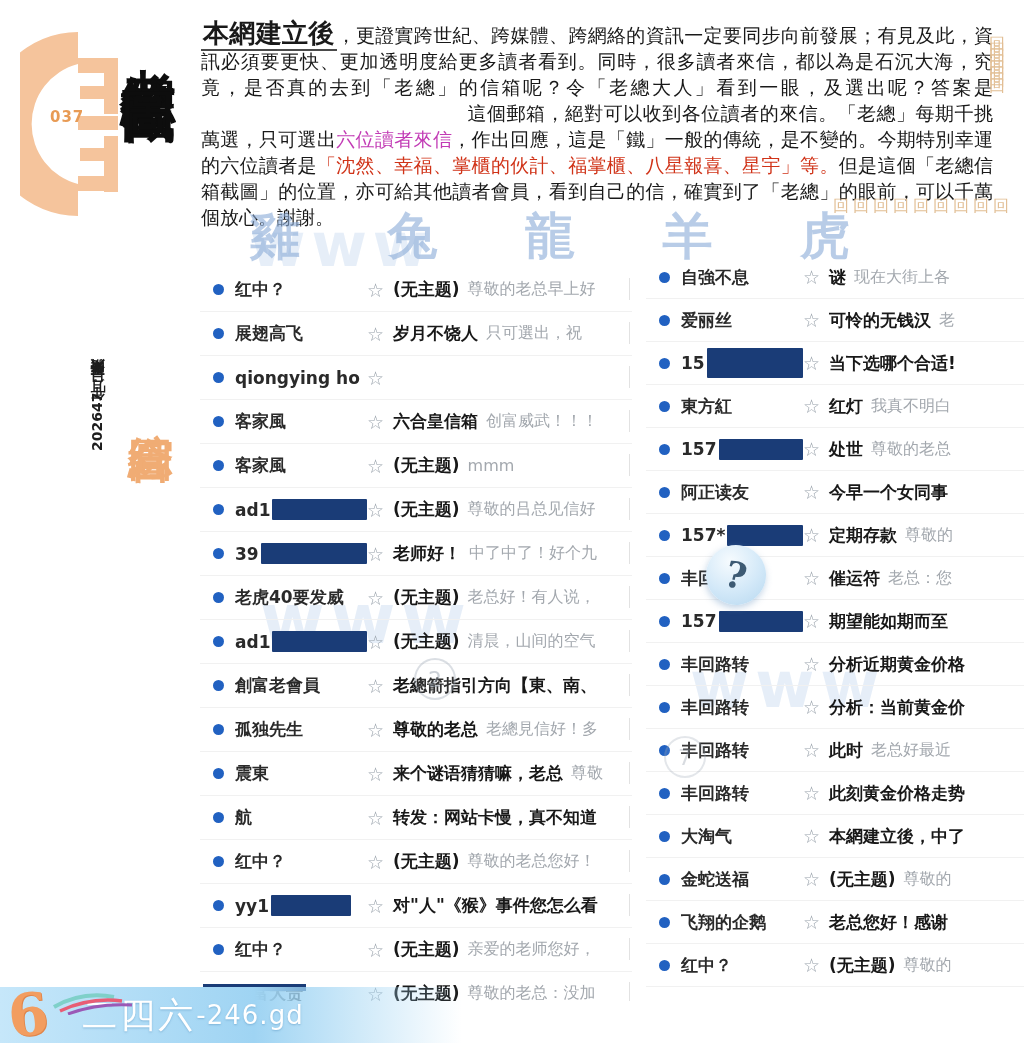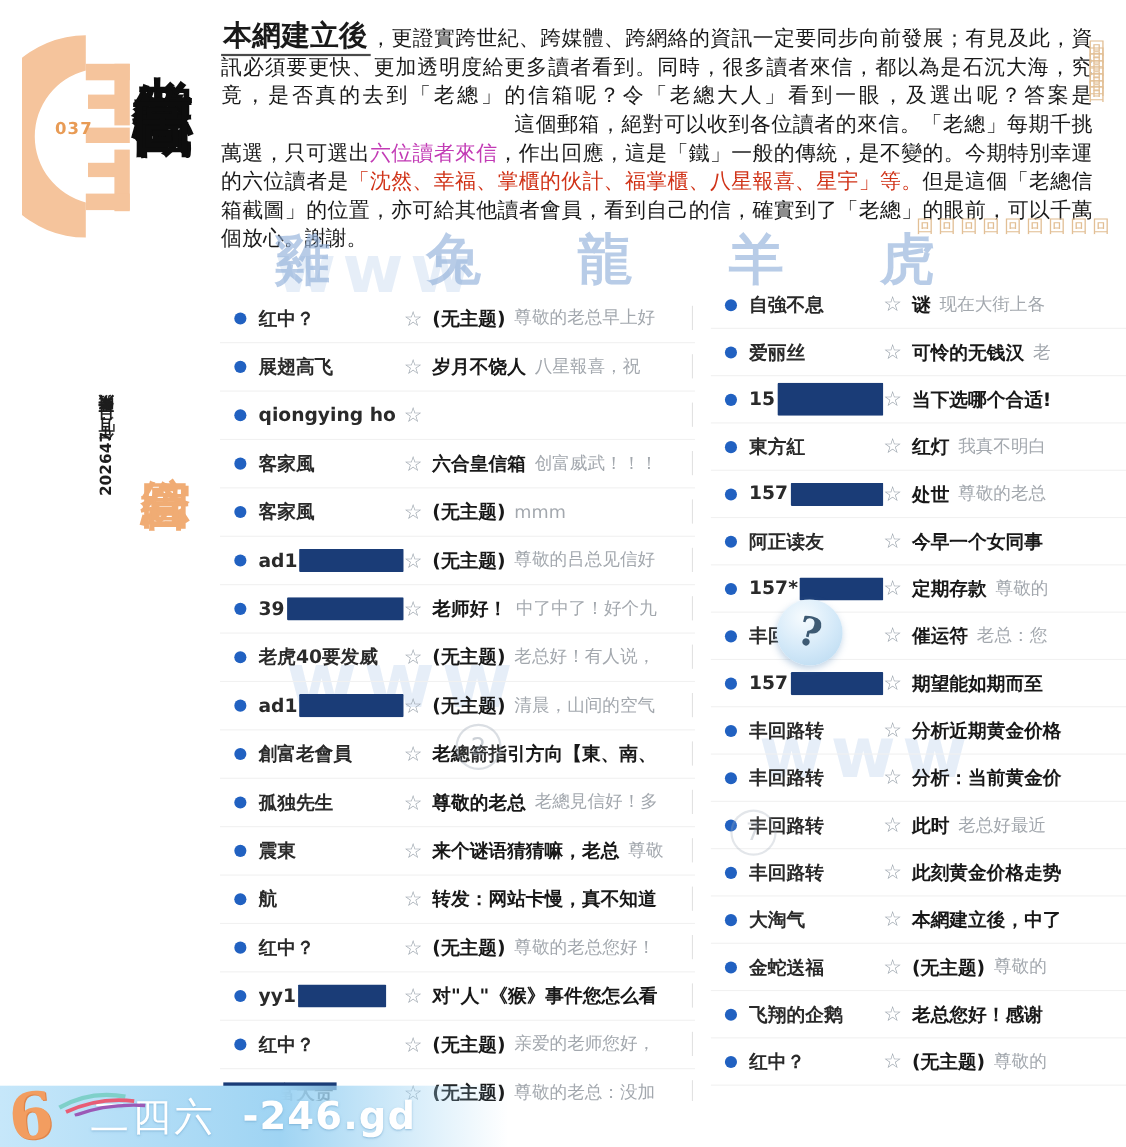--- a/index.html
+++ b/index.html
@@ -72,22 +72,22 @@
 
   
   .banner{position:absolute;left:0;top:987px;width:462px;height:56px;z-index:10;display:flex;
           align-items:center;background:linear-gradient(90deg,#c6e7fa 0%,#9fd4f3 55%,rgba(190,225,247,0) 100%);}
   .banner-six{font-size:58px;font-weight:bold;color:#f29d60;margin-left:8px;line-height:.9;
               font-family:"DejaVu Serif",serif;transform:rotate(-6deg);
               text-shadow:1px 1px 0 #e0854a;}
   .banner-swoosh{position:absolute;left:52px;top:2px;}
   .banner-brand{color:#fff;font-weight:normal;font-size:35px;margin-left:34px;letter-spacing:3px;
                 font-family:"DejaVu Serif",serif;text-shadow:0 1px 2px rgba(110,165,205,.7);}
-  .banner-domain{color:#fff;font-weight:bold;font-size:35px;letter-spacing:1px;
-                 text-shadow:0 1px 2px rgba(110,165,205,.7);margin-left:24px;}
+  .banner-domain{color:#fff;font-weight:normal;font-size:26px;letter-spacing:1px;
+                 text-shadow:0 1px 2px rgba(110,165,205,.7);}
 </style>
 </head>
 <body>
 
 <div class="page">
 
   <svg class="logo" viewBox="0 0 102 192">
     <path d="M58,4 A92,92 0 0,0 58,188 L58,156 A62,62 0 0,1 58,36 Z" fill="#f5c49c"></path>
     <rect x="58" y="30" width="40" height="15" fill="#f5c49c"></rect>
     <rect x="84" y="30" width="14" height="56" fill="#f5c49c"></rect>
@@ -134,21 +134,21 @@
         <span class="subject">(无主题)</span>
         <span class="preview">尊敬的老总早上好</span>
       </div>
       <div class="mail-row">
         <span class="dot"></span>
         <span class="sender">
           <span class="">展翅高飞</span>
         </span>
         <span class="star">☆</span>
         <span class="subject">岁月不饶人</span>
-        <span class="preview">八星報喜，祝</span>
+        <span class="preview">只可選出，祝</span>
       </div>
       <div class="mail-row">
         <span class="dot"></span>
         <span class="sender">
           <span class="">qiongying ho</span>
         </span>
         <span class="star">☆</span>
       </div>
       <div class="mail-row">
         <span class="dot"></span>

